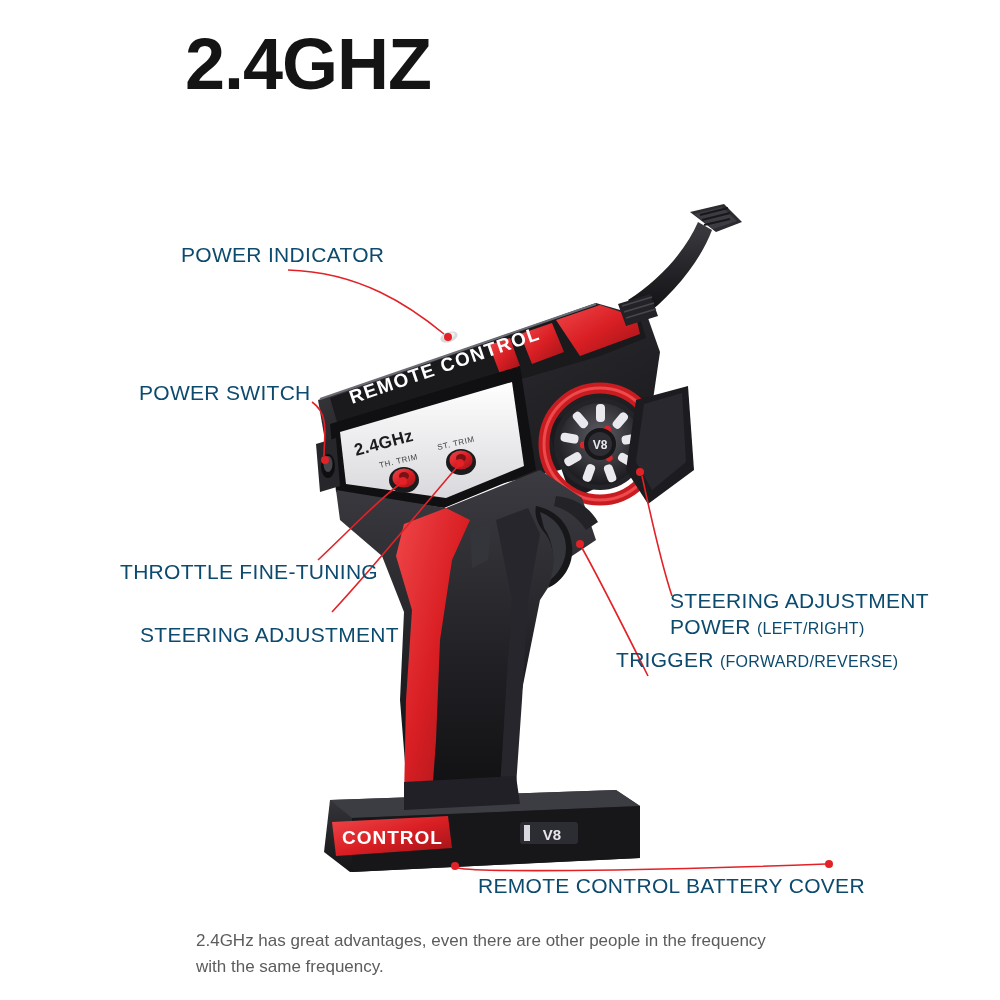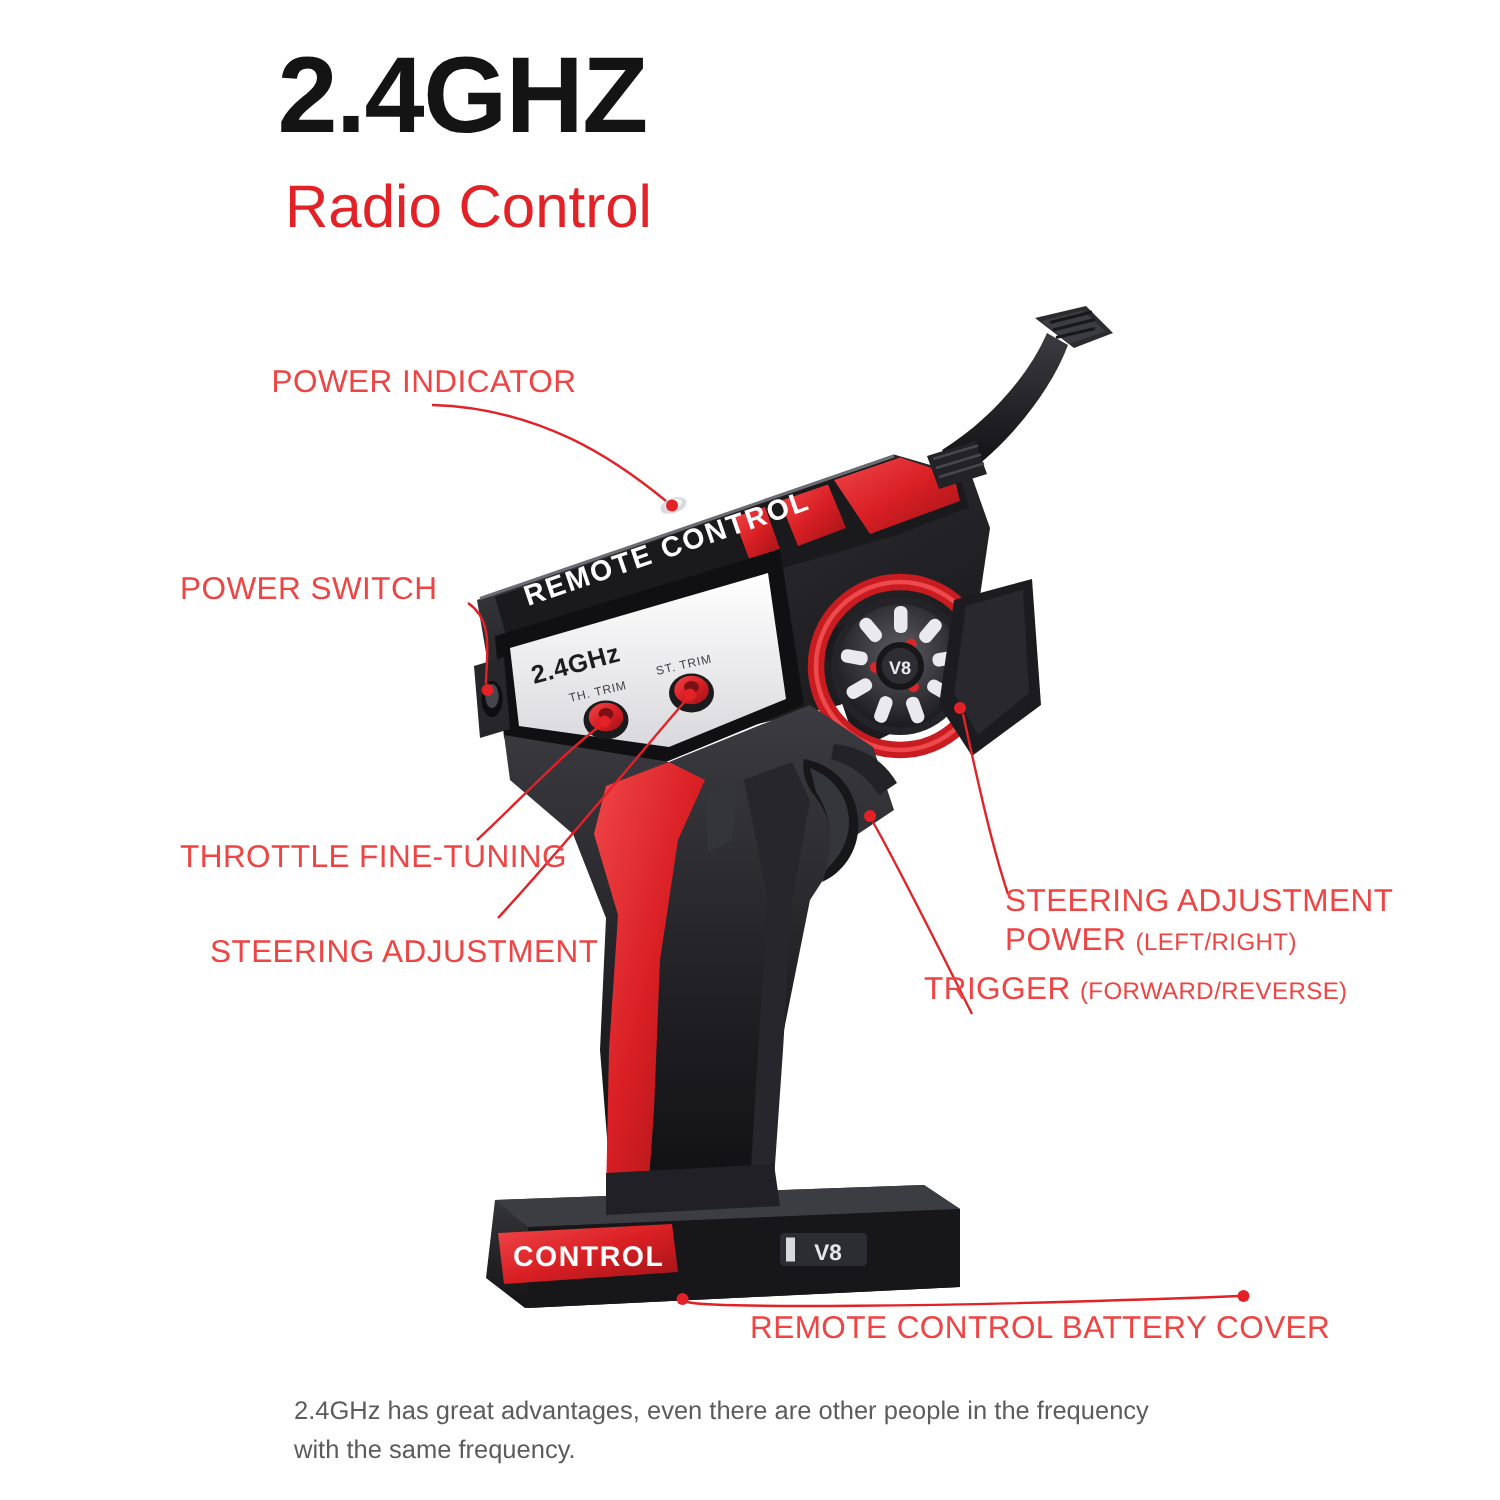--- a/index.html
+++ b/index.html
@@ -38,21 +38,21 @@
     font-size: 40px;
     font-weight: normal;
     color: #e22227;
     line-height: 1;
   }
 
   
   .label {
     position: absolute;
     font-size: 21px;
-    color: #ef4444;
+    color: #0c4a6e;
     white-space: nowrap;
     letter-spacing: .3px;
   }
   .label .paren {
     font-size: 16px;
     margin-top: 40px;
   }
   .label.two-line {
     line-height: 1.25;
     white-space: normal;
@@ -85,21 +85,20 @@
   .dot {
     fill: #e22227;
   }
 </style>
 </head>
 <body>
 
 <div class="stage">
 
   <div class="title-main">2.4GHZ</div>
-  <div class="title-sub">Radio Control</div>
 
   <svg class="art" viewBox="0 0 1000 1000">
     <defs>
       <linearGradient id="blkBody" x1="0" y1="0" x2="1" y2="1">
         <stop offset="0%" stop-color="#4a4a50"></stop>
         <stop offset="35%" stop-color="#2a2a2e"></stop>
         <stop offset="100%" stop-color="#161619"></stop>
       </linearGradient>
       <linearGradient id="blkBody2" x1="0" y1="0" x2="0" y2="1">
         <stop offset="0%" stop-color="#3b3b41"></stop>
@@ -276,37 +275,37 @@
       <circle class="dot" cx="580" cy="544" r="4"></circle>
 
       <path class="leader" d="M458 868 C 476 872, 620 872, 826 864"></path>
       <circle class="dot" cx="455" cy="866" r="4"></circle>
       <circle class="dot" cx="829" cy="864" r="4"></circle>
     </g>
   </svg>
 
   <div class="label" style="left:181px; top:243px;">POWER INDICATOR</div>
 
-  <div class="label" style="left:120px; top:381px;">POWER SWITCH</div>
+  <div class="label" style="left:139px; top:381px;">POWER SWITCH</div>
 
   <div class="label" style="left:120px; top:560px;">THROTTLE FINE-TUNING</div>
 
   <div class="label" style="left:140px; top:623px;">STEERING ADJUSTMENT</div>
 
   <div class="label two-line" style="left:670px; top:588px; width:300px;">
     <span>STEERING ADJUSTMENT</span><br>
     <span>POWER</span>
     <span class="paren">(LEFT/RIGHT)</span>
   </div>
 
   <div class="label" style="left:616px; top:648px;">
     <span>TRIGGER</span>
     <span class="paren">(FORWARD/REVERSE)</span>
   </div>
 
-  <div class="label" style="left:478px; top:874px;margin-left:22px;">REMOTE CONTROL BATTERY COVER</div>
+  <div class="label" style="left:478px; top:874px;">REMOTE CONTROL BATTERY COVER</div>
 
   <div class="caption">
     <div>2.4GHz has great advantages, even there are other people in the frequency</div>
     <div>with the same frequency.</div>
   </div>
 
 </div>
 
 </body></html>

